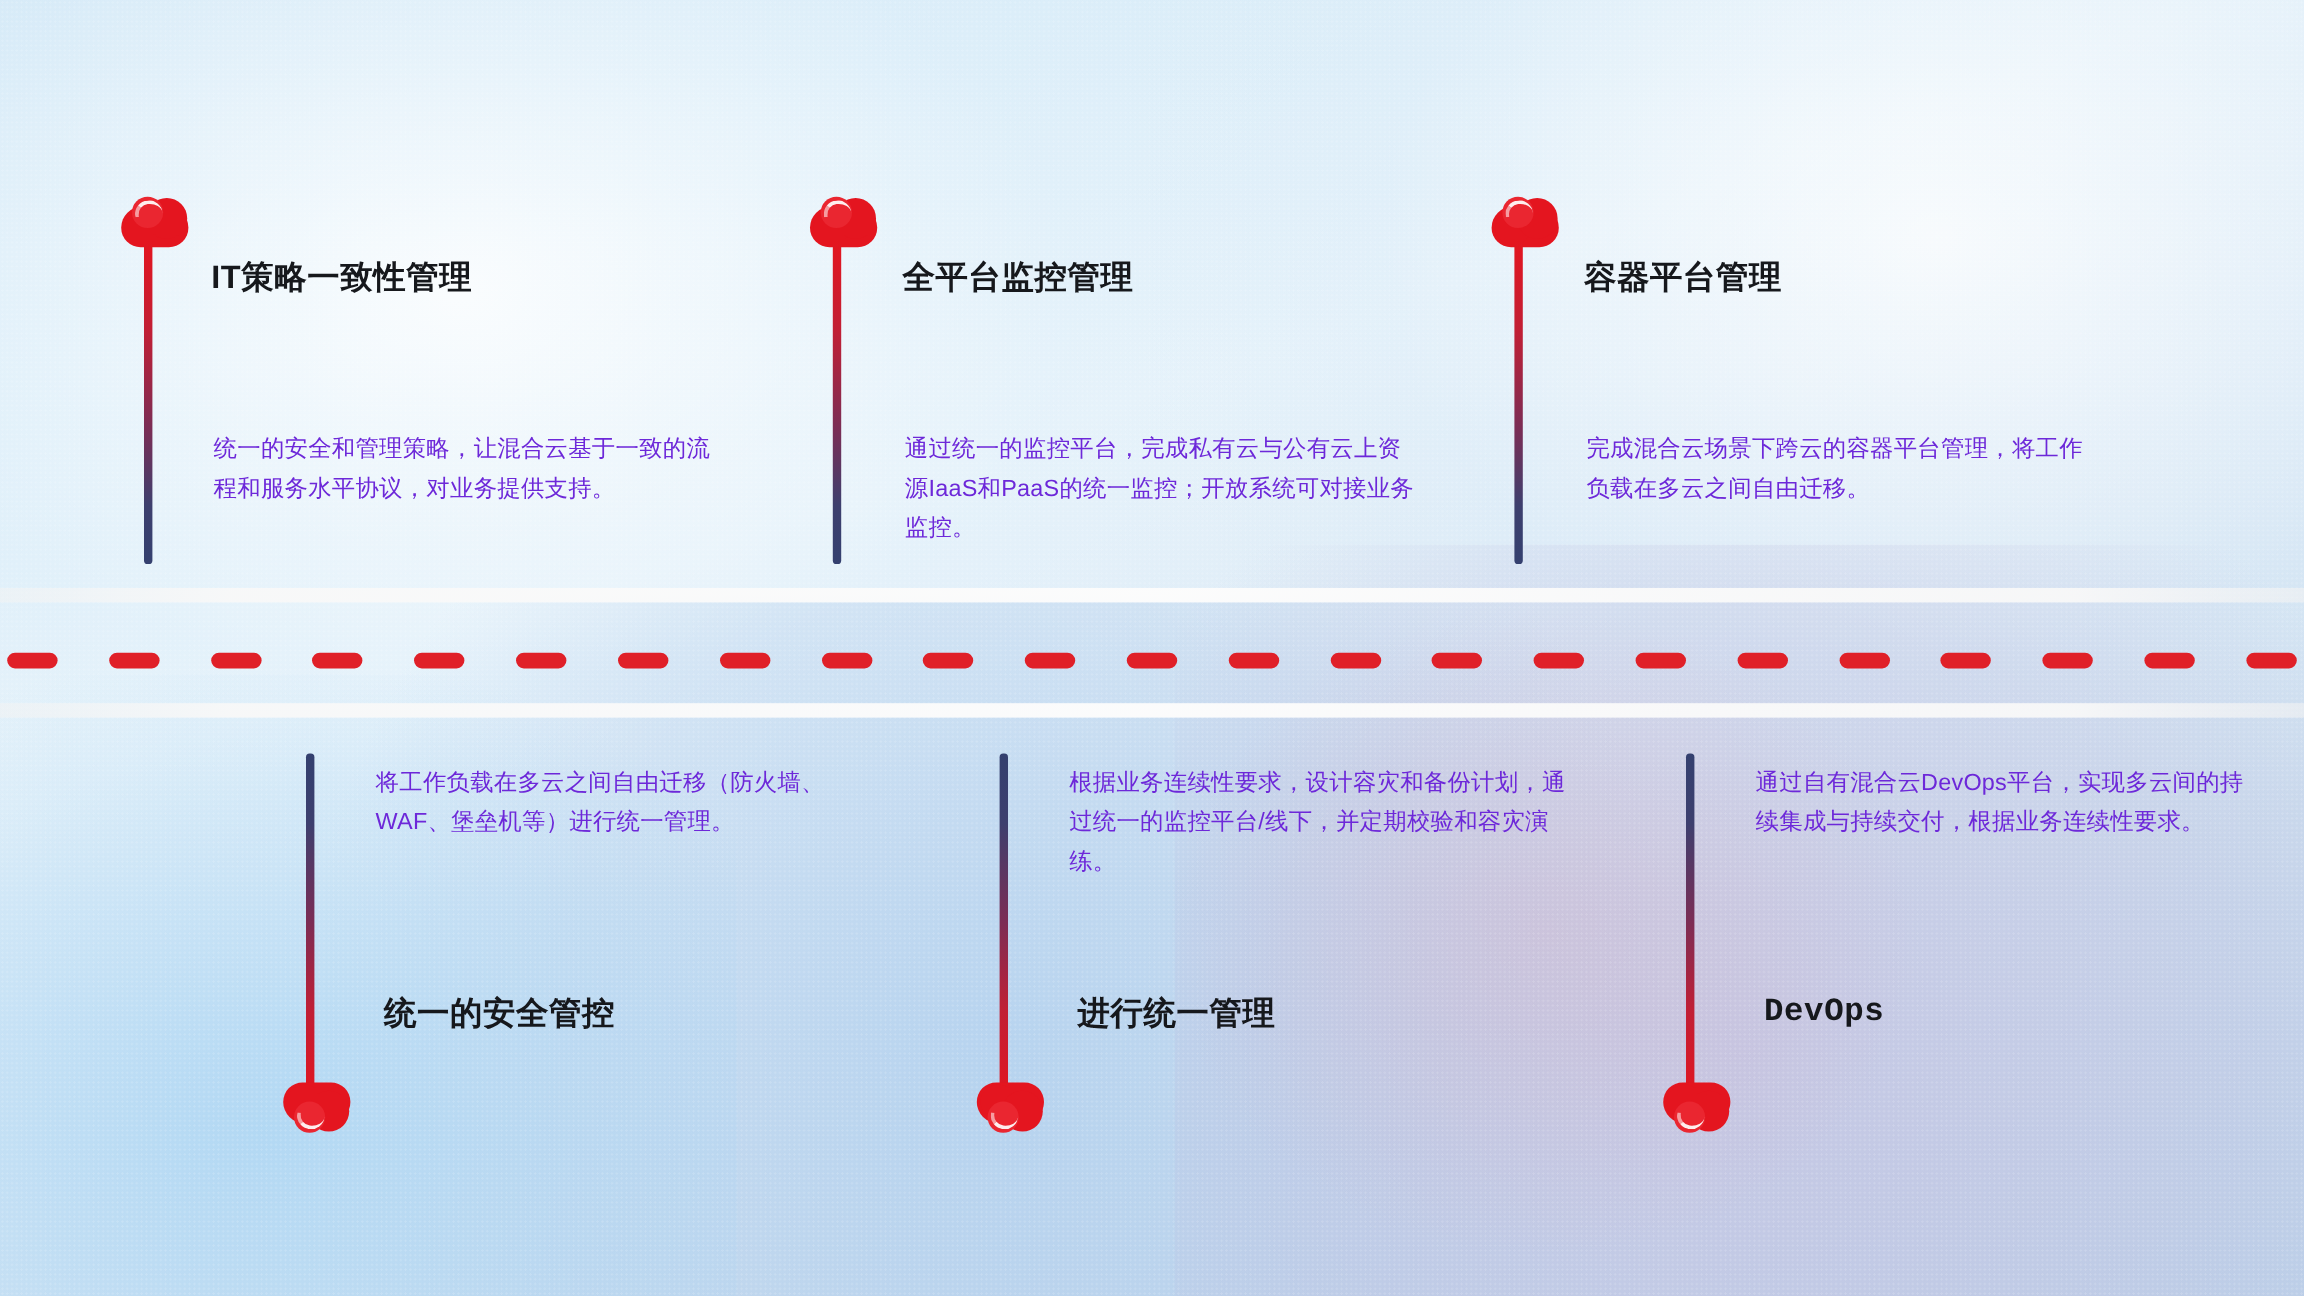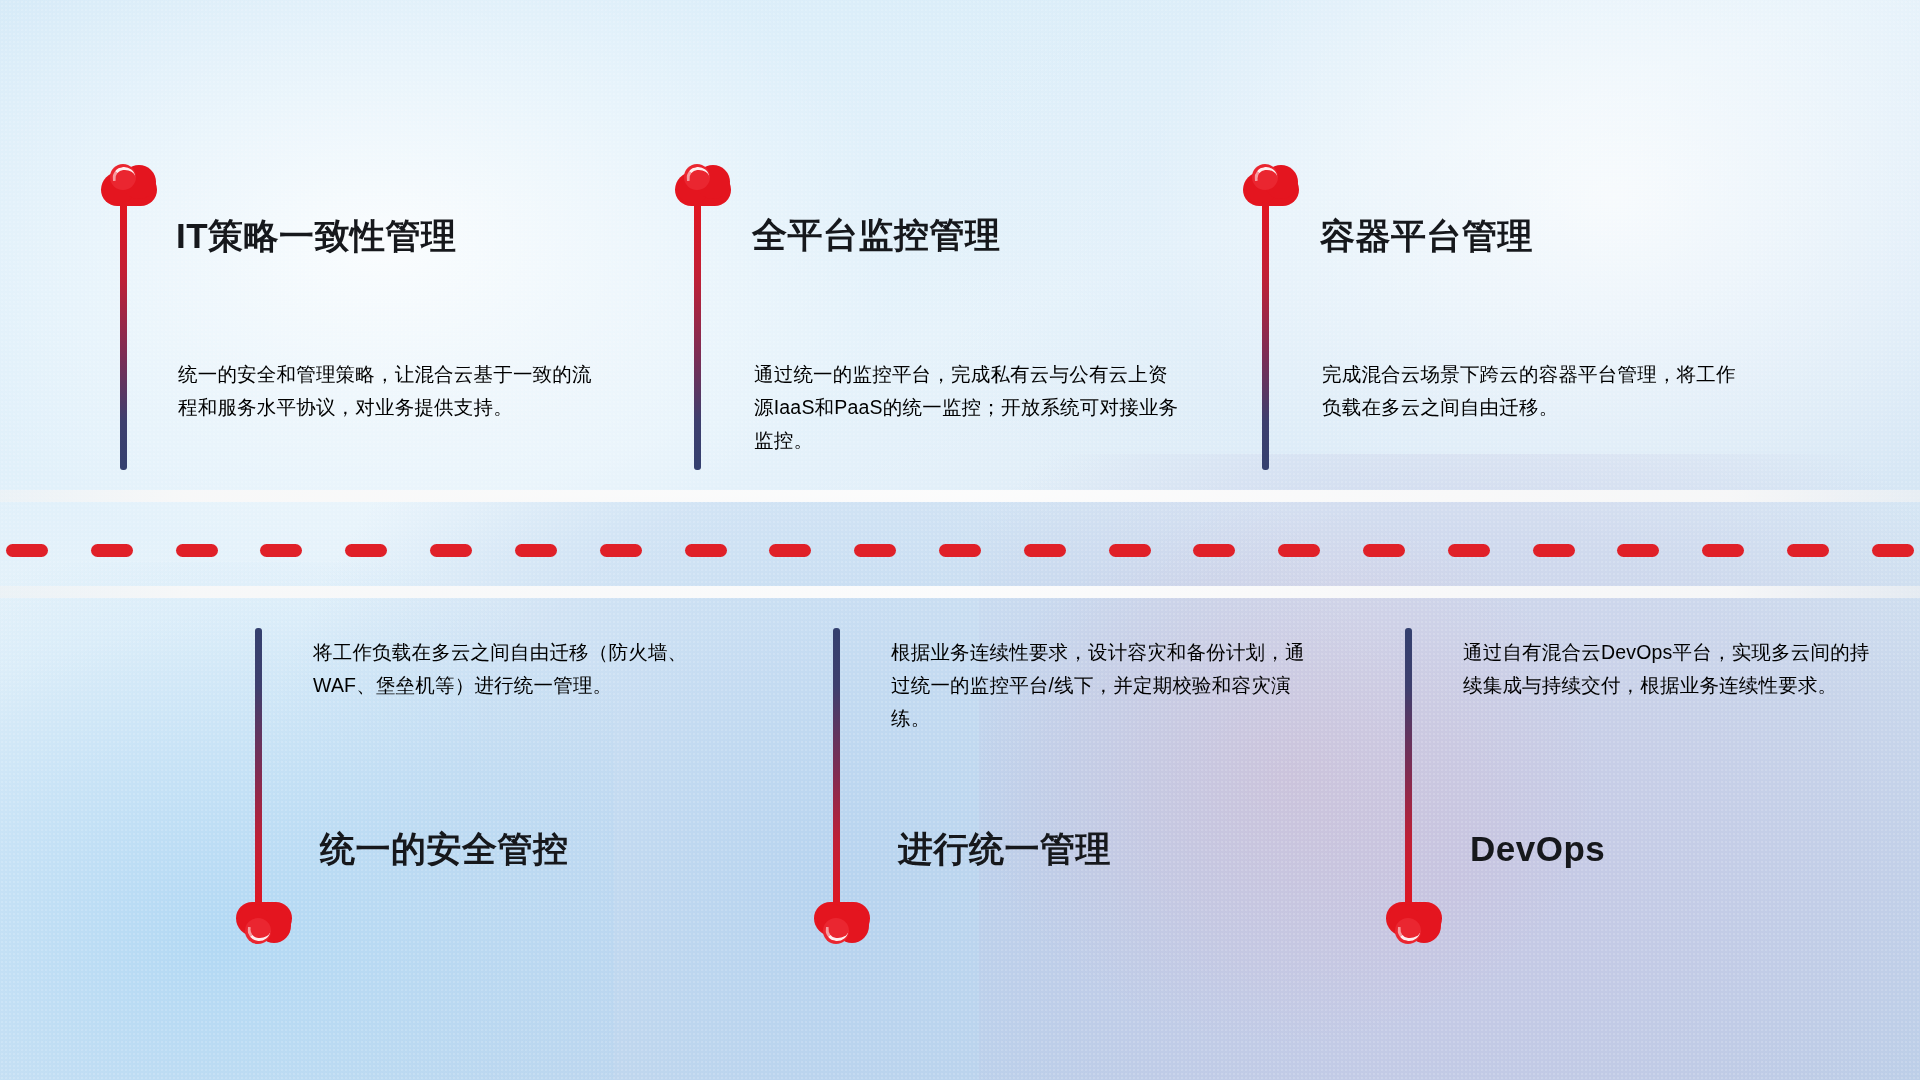--- a/index.html
+++ b/index.html
@@ -93,28 +93,28 @@
   }
   .cloud-down{transform:scaleY(-1);}
 
   
   .stem{position:absolute;width:7px;border-radius:3px;}
   .stem-top{background:linear-gradient(180deg,#e4151f 0%,#c11f35 28%,#7b2d55 58%,#3d3f6e 82%,#34406f 100%);}
   .stem-bottom{background:linear-gradient(180deg,#34406f 0%,#3d3f6e 20%,#7b2d55 48%,#c11f35 74%,#e4151f 100%);}
 
   .heading{
     position:absolute;
-    font-size:35px;font-weight:700;color:#16181c;
+    font-size:27px;font-weight:700;color:#16181c;
     letter-spacing:.5px;white-space:nowrap;
     line-height:1.2;
   }
   .body{
     position:absolute;
     font-size:19.5px;line-height:33px;
-    color:#000000;
+    color:#6d28d9;
     letter-spacing:.2px;
   }
 </style>
 </head>
 <body>
 
 <div class="stage">
 
   <div class="bg-base"></div>
   <div class="bg-glow-a"></div>
@@ -216,21 +216,21 @@
         <div class="c-puff1"></div>
         <div class="c-puff2"></div>
         <div class="c-puff3"></div>
         <div class="c-hi"></div>
     </div>
   </div>
 
   <div class="col">
     <div class="stem stem-bottom" style="left:1405px;top:628px;height:290px;"></div>
     <div class="body" style="left:1463px;top:636px;width:420px;">通过自有混合云DevOps平台，实现多云间的持续集成与持续交付，根据业务连续性要求。</div>
-    <div class="heading" style="left:1470px;top:828px;">DevOps</div>
+    <div class="heading" style="left:1470px;top:828px;font-family:Liberation Mono, monospace;">DevOps</div>
     <div class="cloud cloud-down" style="left:1383px;top:900px;">
       <div class="c-main"></div>
         <div class="c-puff1"></div>
         <div class="c-puff2"></div>
         <div class="c-puff3"></div>
         <div class="c-hi"></div>
     </div>
   </div>
 
 </div>

